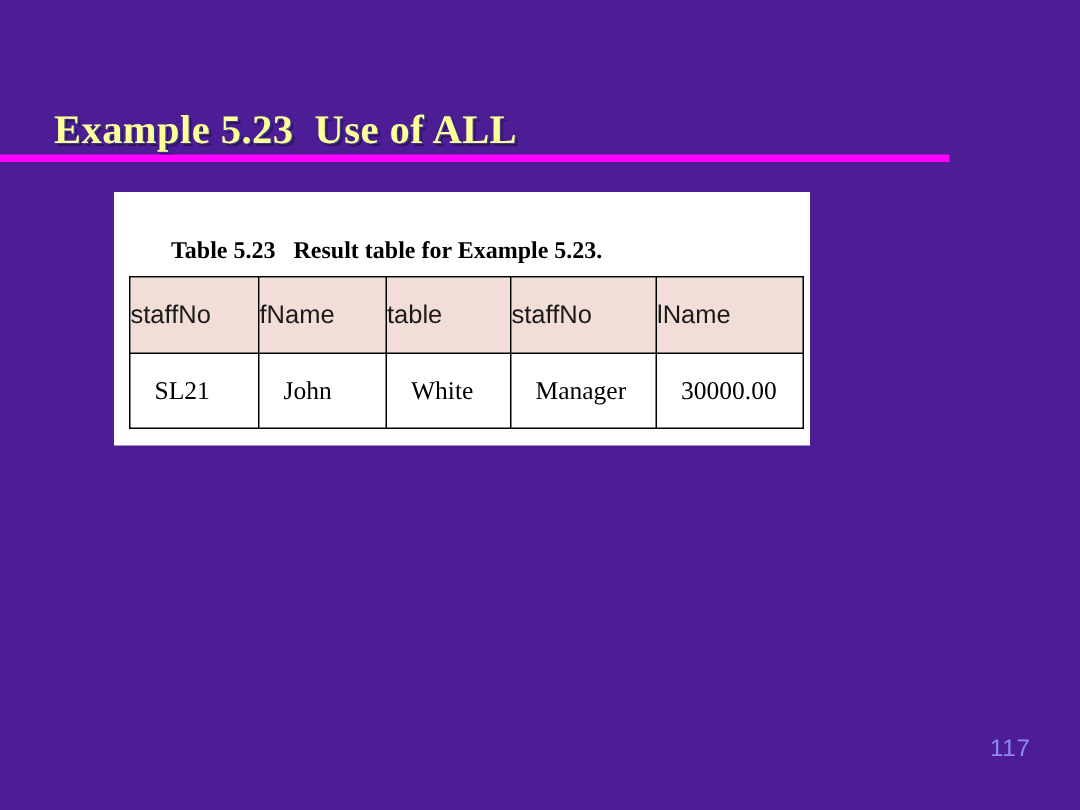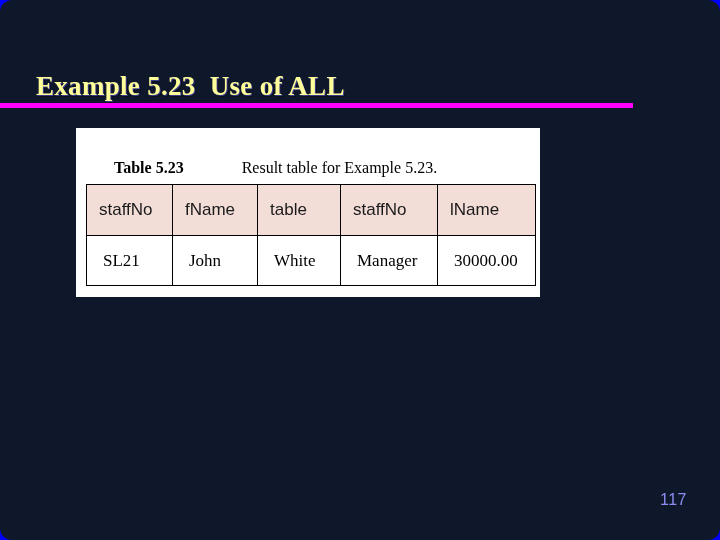--- a/index.html
+++ b/index.html
@@ -13,22 +13,21 @@
     font-family: "Liberation Sans", sans-serif;
     overflow: hidden;
     position: relative;
   }
 
   #slide {
     position: absolute;
     inset: 0;
     width: 720px;
     height: 540px;
-    background: #0f172a;
-    border-radius: 12px;
+    background: #4c1d95;
   }
 
   
   #slide-title {
     position: absolute;
     left: 36px;
     top: 70px;
     font-family: "Liberation Serif", "DejaVu Serif", serif;
     font-weight: bold;
     font-size: 27px;
@@ -66,22 +65,21 @@
     font-family: "Liberation Serif", "DejaVu Serif", serif;
     font-size: 16px;
     line-height: 20px;
     color: #000000;
     white-space: pre;
   }
   #table-caption .caption-label {
     font-weight: bold;
   }
   #table-caption .caption-text {
-    font-weight: normal;
-    padding-left: 46px;
+    font-weight: bold;
   }
 
   
   #result-table {
     position: absolute;
     left: 10px;
     top: 56px;
     width: 449px;
     border-collapse: collapse;
     table-layout: fixed;
@@ -97,21 +95,20 @@
     overflow: hidden;
   }
 
   #result-table thead th {
     background: #f2ddd7;
     height: 50px;
     font-family: "Liberation Sans", "DejaVu Sans", sans-serif;
     font-weight: normal;
     font-size: 17px;
     color: #1a1a1a;
-    padding-left: 12px;
   }
 
   #result-table tbody td {
     background: #ffffff;
     height: 49px;
     font-family: "Liberation Serif", "DejaVu Serif", serif;
     font-weight: normal;
     font-size: 17px;
     color: #000000;
     padding-left: 16px;

